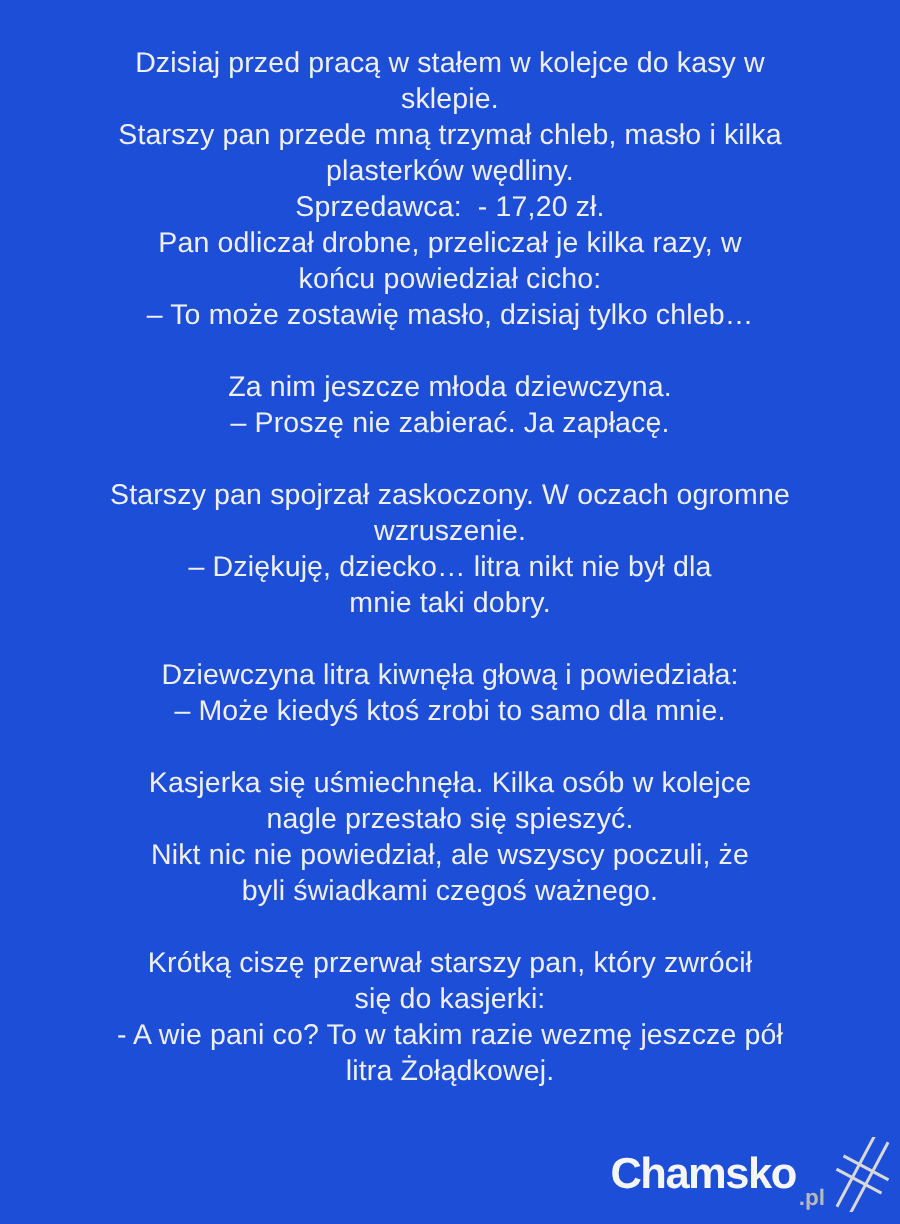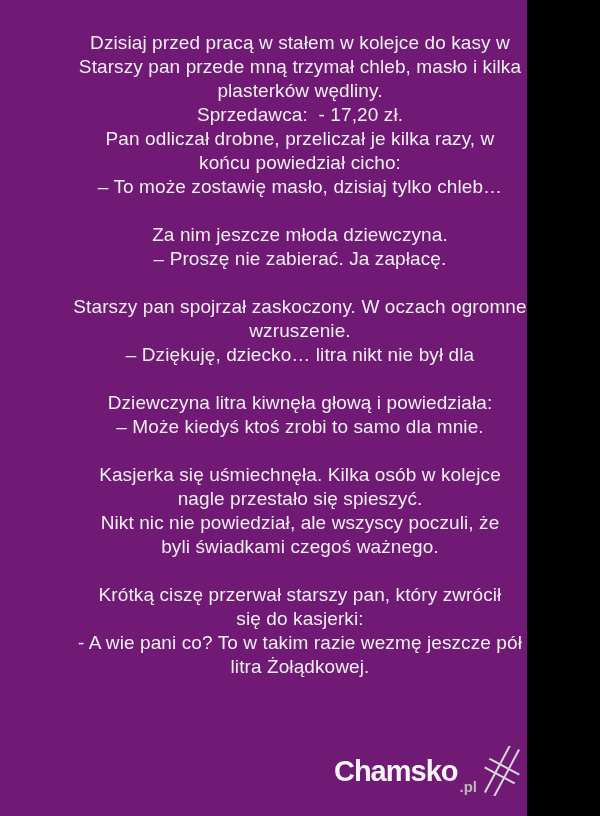--- a/index.html
+++ b/index.html
@@ -2,23 +2,23 @@
 <html><head>
 <meta charset="utf-8">
 <style>
   html, body {
     margin: 0;
     padding: 0;
     background: #000;
   }
   .page {
     position: relative;
-    width: 527px;
+    width: 600px;
     height: 816px;
-    background: #701a75;
+    background: #1d4ed8;
     overflow: hidden;
     font-family: "Liberation Sans", sans-serif;
   }
   .story {
     position: absolute;
     top: 31px;
     left: 0;
     width: 600px;
     text-align: center;
     color: #efefef;
@@ -27,21 +27,21 @@
     font-weight: 400;
     letter-spacing: 0.1px;
   }
   .story .line {
     min-height: 24px;
     white-space: nowrap;
   }
   .footer {
     position: absolute;
     right: 6px;
-    bottom: 20px;
+    bottom: 8px;
     display: flex;
     align-items: center;
   }
   .brand {
     color: #f5f5f5;
     font-weight: 700;
     font-size: 29px;
     letter-spacing: -1px;
     line-height: 1;
   }
@@ -63,33 +63,35 @@
   }
 </style>
 </head>
 <body>
 
 <div class="page">
 
   <div class="story">
     <div>
         <div class="line">Dzisiaj przed pracą w stałem w kolejce do kasy w</div>
+        <div class="line">sklepie.</div>
         <div class="line">Starszy pan przede mną trzymał chleb, masło i kilka</div>
         <div class="line">plasterków wędliny.</div>
         <div class="line">Sprzedawca: &nbsp;- 17,20 zł.</div>
         <div class="line">Pan odliczał drobne, przeliczał je kilka razy, w</div>
         <div class="line">końcu powiedział cicho:</div>
         <div class="line">– To może zostawię masło, dzisiaj tylko chleb…</div>
         <div class="line">&nbsp;</div>
         <div class="line">Za nim jeszcze młoda dziewczyna.</div>
         <div class="line">– Proszę nie zabierać. Ja zapłacę.</div>
         <div class="line">&nbsp;</div>
         <div class="line">Starszy pan spojrzał zaskoczony. W oczach ogromne</div>
         <div class="line">wzruszenie.</div>
         <div class="line">– Dziękuję, dziecko… litra nikt nie był dla</div>
+        <div class="line">mnie taki dobry.</div>
         <div class="line">&nbsp;</div>
         <div class="line">Dziewczyna litra kiwnęła głową i powiedziała:</div>
         <div class="line">– Może kiedyś ktoś zrobi to samo dla mnie.</div>
         <div class="line">&nbsp;</div>
         <div class="line">Kasjerka się uśmiechnęła. Kilka osób w kolejce</div>
         <div class="line">nagle przestało się spieszyć.</div>
         <div class="line">Nikt nic nie powiedział, ale wszyscy poczuli, że</div>
         <div class="line">byli świadkami czegoś ważnego.</div>
         <div class="line">&nbsp;</div>
         <div class="line">Krótką ciszę przerwał starszy pan, który zwrócił</div>

